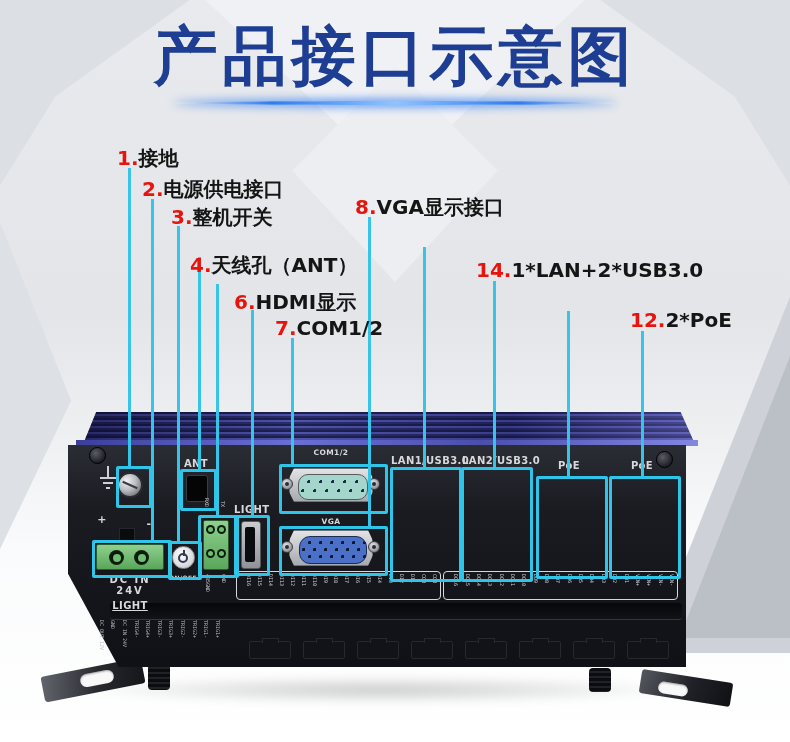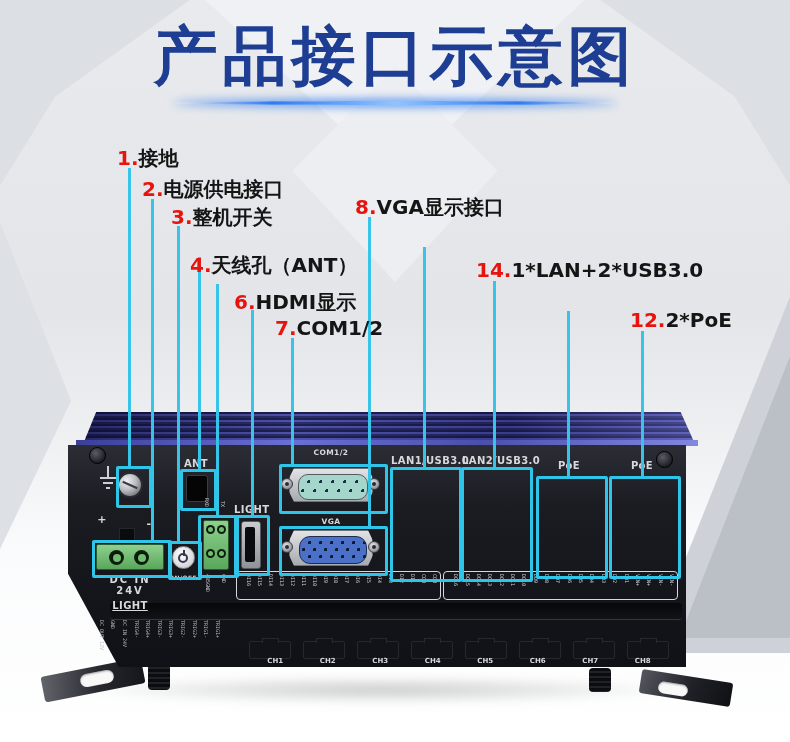--- a/index.html
+++ b/index.html
@@ -325,30 +325,20 @@
     <div class="chslot">
         <i></i>
       </div>
     <div class="chslot">
         <i></i>
       </div>
     <div class="chslot">
         <i></i>
       </div>
   </div>
-  <div class="chrow">
-      <span>CH1</span>
-      <span>CH2</span>
-      <span>CH3</span>
-      <span>CH4</span>
-      <span>CH5</span>
-      <span>CH6</span>
-      <span>CH7</span>
-      <span>CH8</span>
-    </div>
 
   <div class="ll" style="left:128px;top:168px;height:298px;"></div>
   <div class="ll" style="left:151px;top:199px;height:341px;"></div>
   <div class="ll" style="left:177px;top:226px;height:315px;"></div>
   <div class="ll" style="left:198px;top:257px;height:212px;"></div>
   <div class="ll" style="left:216px;top:284px;height:231px;"></div>
   <div class="ll" style="left:251px;top:310px;height:205px;"></div>
   <div class="ll" style="left:291px;top:338px;height:126px;"></div>
   <div class="ll" style="left:368px;top:217px;height:309px;"></div>
   <div class="ll" style="left:423px;top:247px;height:220px;"></div>

